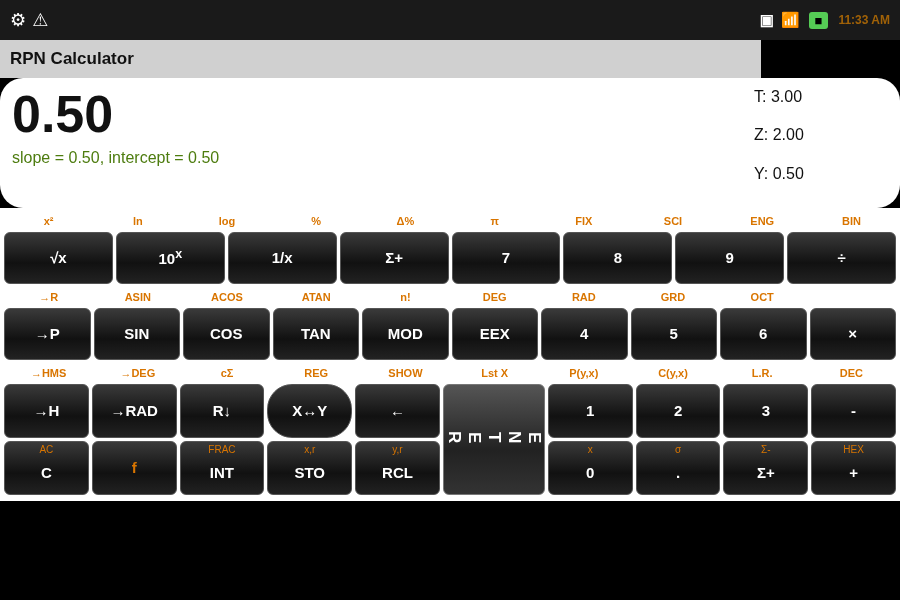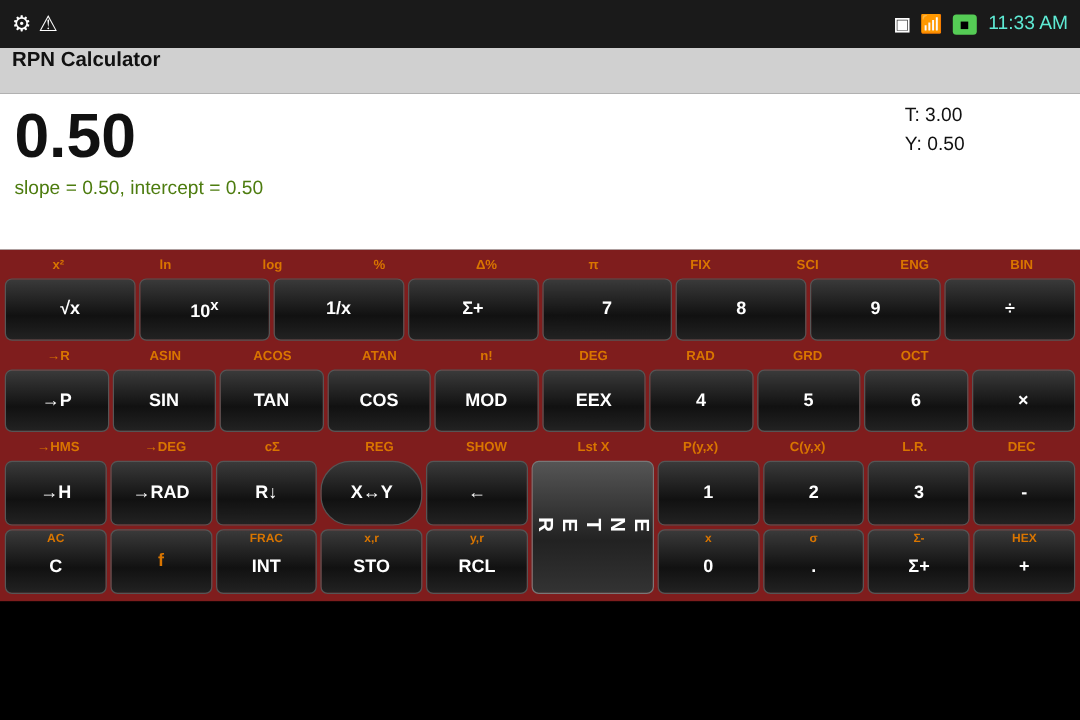--- a/index.html
+++ b/index.html
@@ -10,59 +10,60 @@
       width: 900px; height: 40px;
       background: #1a1a1a;
       display: flex; align-items: center; justify-content: space-between;
       padding: 0 10px;
     }
     #status-left { display: flex; align-items: center; gap: 6px; }
     #status-right { display: flex; align-items: center; gap: 8px; color: white; font-size: 16px; font-weight: bold; }
 
     
     #title-bar {
-      width: 900px; height: 38px;
+      width: 761px; height: 38px;
       background: #d0d0d0;
-      display: flex; align-items: flex-start;
+      display: flex; align-items: center;
       padding: 0 10px;
     }
     #title-bar span { font-size: 17px; font-weight: bold; color: #111; }
 
     
     #display-area {
       width: 900px; height: 130px;
       background: #fff;
       display: flex;
       position: relative;
+      border-radius: 23px;
     }
     #display-main {
       flex: 1;
       padding: 8px 12px;
       display: flex; flex-direction: column; justify-content: flex-start;
     }
     #main-value {
       font-size: 52px; font-weight: bold; color: #111;
       line-height: 1.1;
     }
     #main-equation {
       font-size: 16px; color: #4d7c0f; margin-top: 6px;
     }
     #display-stack {
       width: 160px;
       padding: 8px 14px;
       display: flex; flex-direction: column; justify-content: flex-start;
-      gap: 2px;
+      gap: 16px;
       font-size: 16px; color: #111;
     }
     #display-stack div { line-height: 1.4; }
 
     
     #calc-pad {
       width: 900px;
-      background: #7f1d1d;
+      background: #ffffff;
       padding: 2px 4px 4px 4px;
     }
 
     
     .label-row {
       display: flex;
       width: 100%;
       height: 22px;
       margin-bottom: 0px;
     }
@@ -125,21 +126,21 @@
       cursor: pointer;
       display: flex; flex-direction: column; align-items: center; justify-content: center;
       padding: 2px 0;
       text-align: center;
       line-height: 1.1;
       position: relative;
     }
     .grid-btn .orange-label {
       color: #d97500;
       font-size: 10px;
-      font-weight: bold;
+      font-weight: normal;
       line-height: 1;
       position: absolute;
       top: 3px;
       left: 0; right: 0;
       text-align: center;
     }
     .grid-btn .main-label {
       font-size: 15px;
       color: #fff;
       margin-top: 10px;
@@ -168,35 +169,36 @@
 
 <div id="status-bar">
   <div id="status-left">
     <span style="color:white;font-size:18px;">⚙</span>
     <span style="color:white;font-size:18px;">⚠</span>
   </div>
   <div id="status-right">
     <span style="font-size:15px;">▣</span>
     <span style="font-size:15px;">📶</span>
     <span style="background:#5c5;color:#000;padding:1px 6px;border-radius:3px;font-size:13px;margin-right:2px;">■</span>
-    <span style="font-size:16px;font-weight:normal;color:#5eead4;">11:33 AM</span>
+    <span style="font-size:12px;font-weight:bold;color:#a16207;">11:33 AM</span>
   </div>
 </div>
 
 <div id="title-bar">
   <span>RPN Calculator</span>
 </div>
 
 <div id="display-area">
   <div id="display-main">
     <div id="main-value">0.50</div>
     <div id="main-equation">slope = 0.50, intercept = 0.50</div>
   </div>
   <div id="display-stack">
     <div>T: 3.00</div>
+    <div>Z: 2.00</div>
     <div>Y: 0.50</div>
   </div>
 </div>
 
 <div id="calc-pad">
 
   <div class="label-row">
     <div class="label-cell">x²</div>
     <div class="label-cell">ln</div>
     <div class="label-cell">log</div>
@@ -250,24 +252,24 @@
   </div>
 
   <div class="btn-row">
     <button class="calc-btn no-top">
         <span class="main-label">→P</span>
       </button>
     <button class="calc-btn no-top">
         <span class="main-label">SIN</span>
       </button>
     <button class="calc-btn no-top">
+        <span class="main-label">COS</span>
+      </button>
+    <button class="calc-btn no-top">
         <span class="main-label">TAN</span>
-      </button>
-    <button class="calc-btn no-top">
-        <span class="main-label">COS</span>
       </button>
     <button class="calc-btn no-top">
         <span class="main-label">MOD</span>
       </button>
     <button class="calc-btn no-top">
         <span class="main-label">EEX</span>
       </button>
     <button class="calc-btn no-top">
         <span class="main-label">4</span>
       </button>

